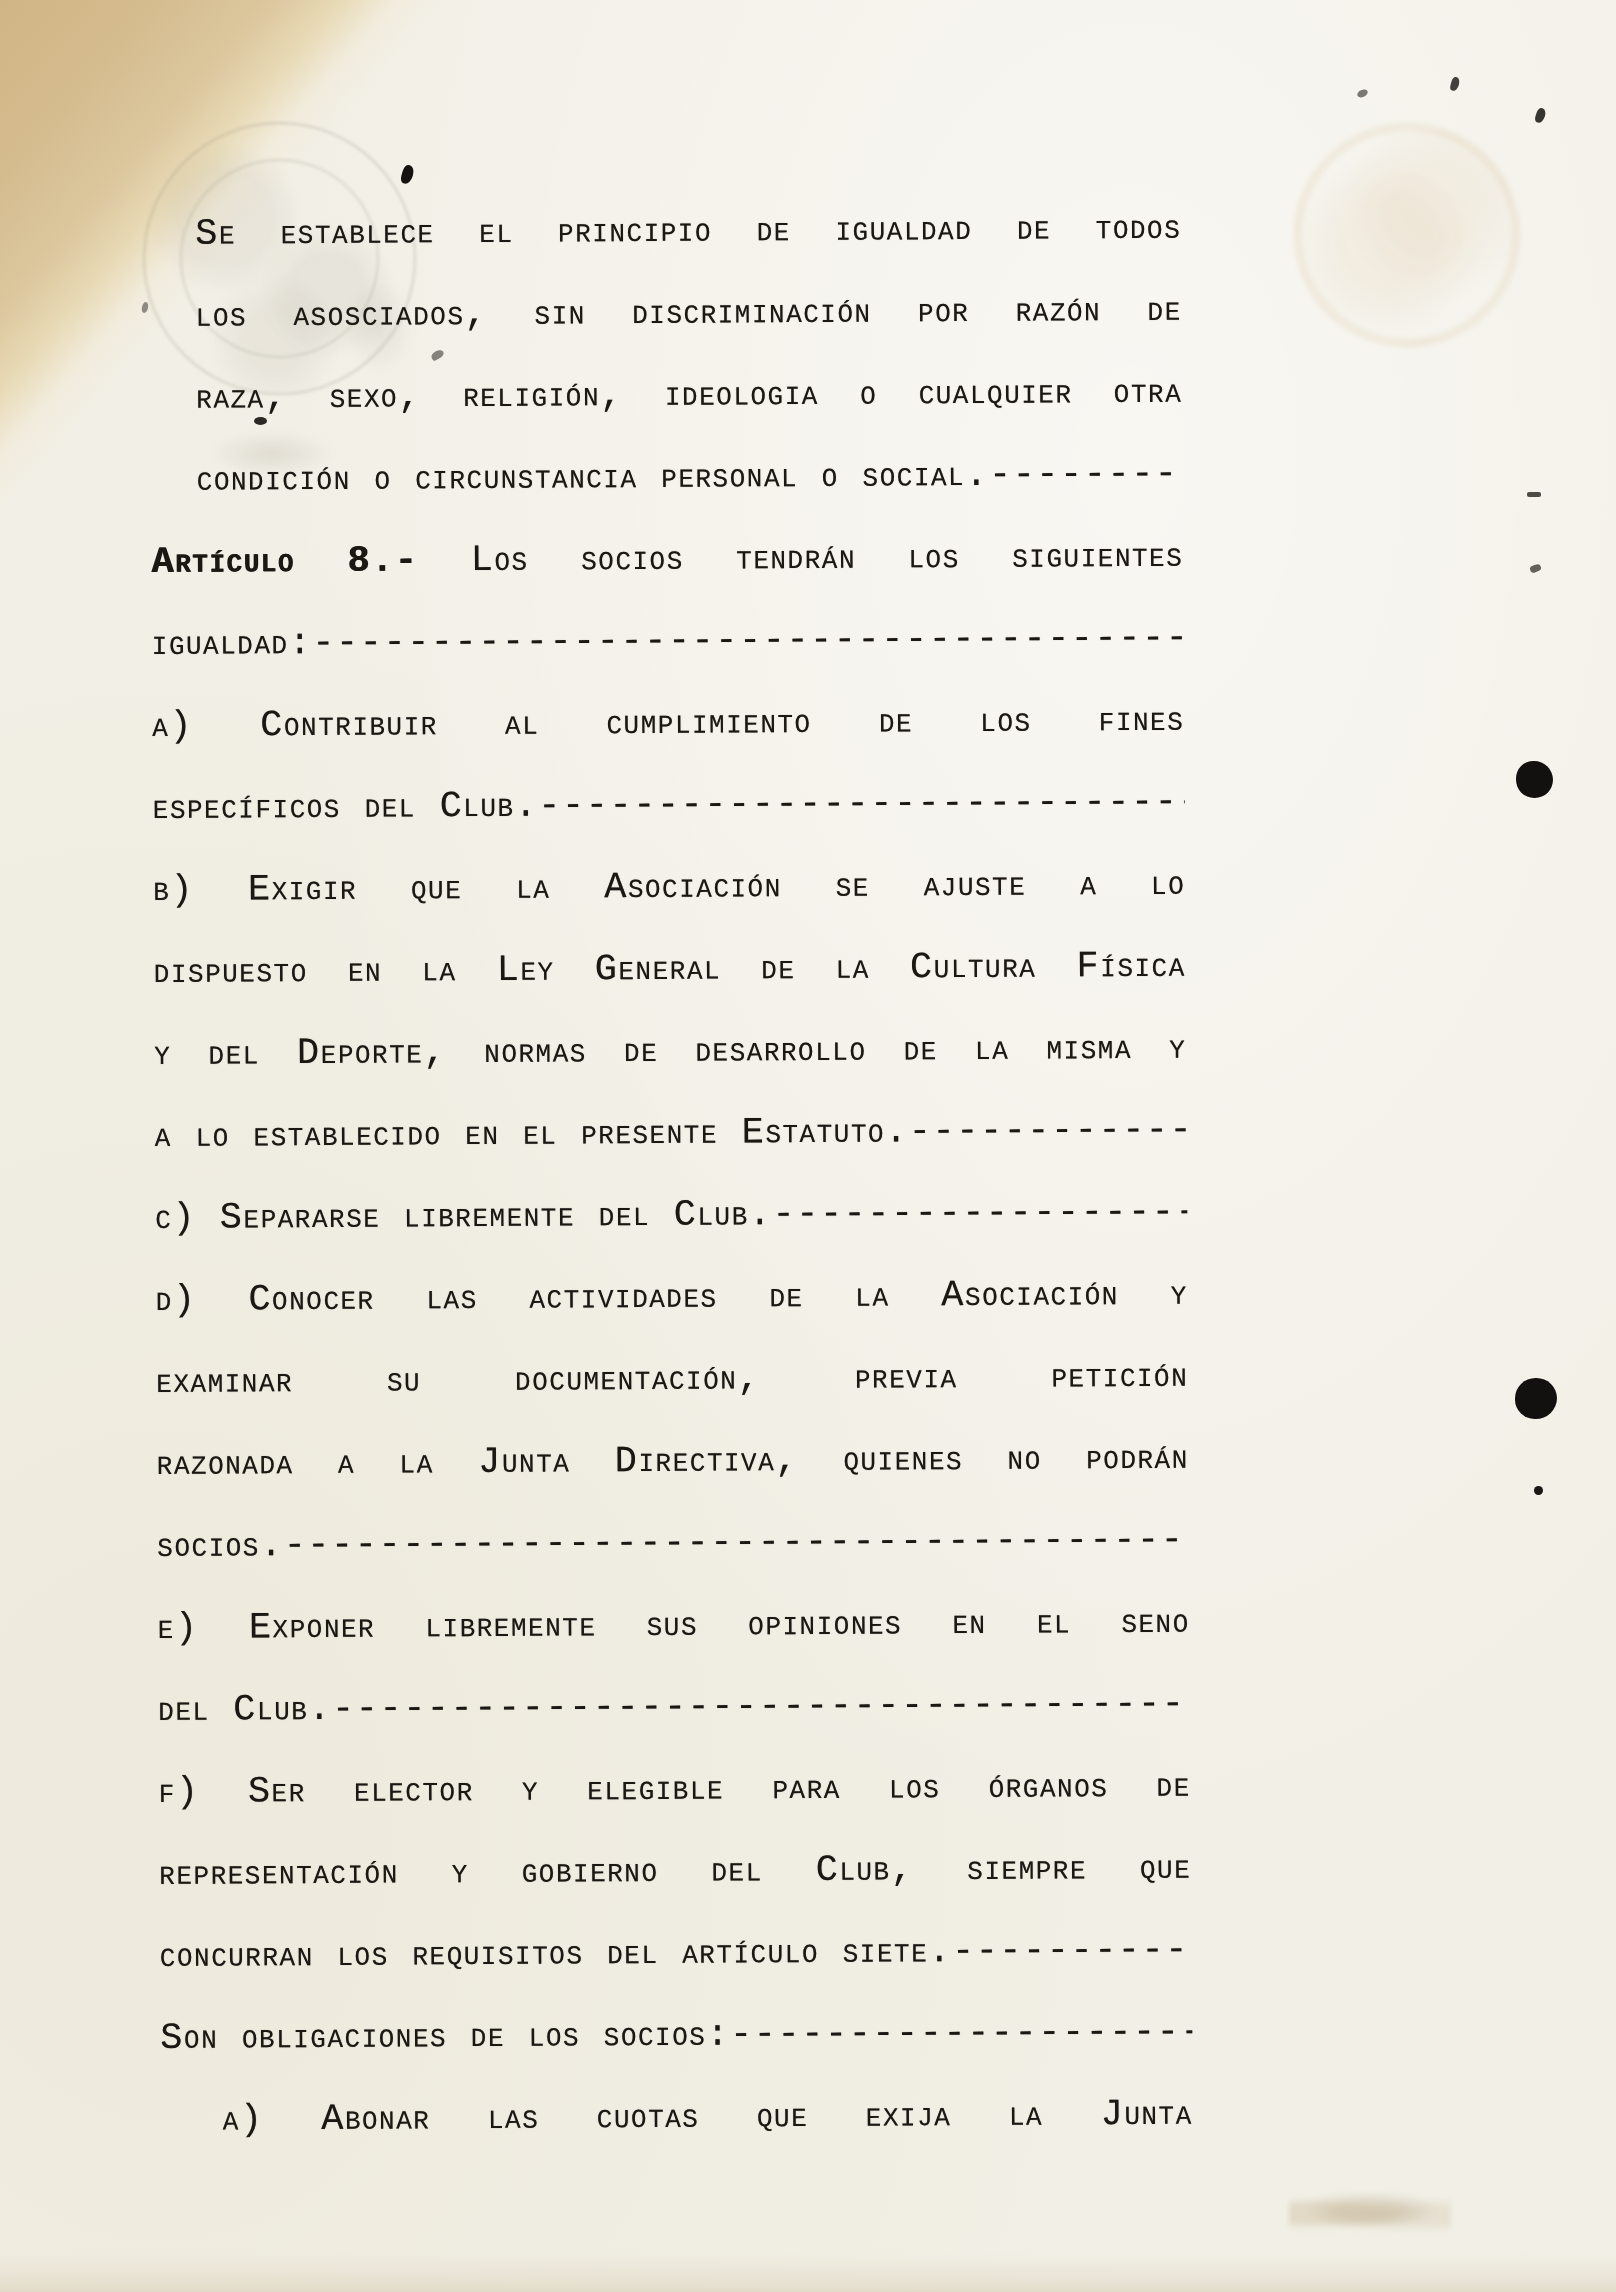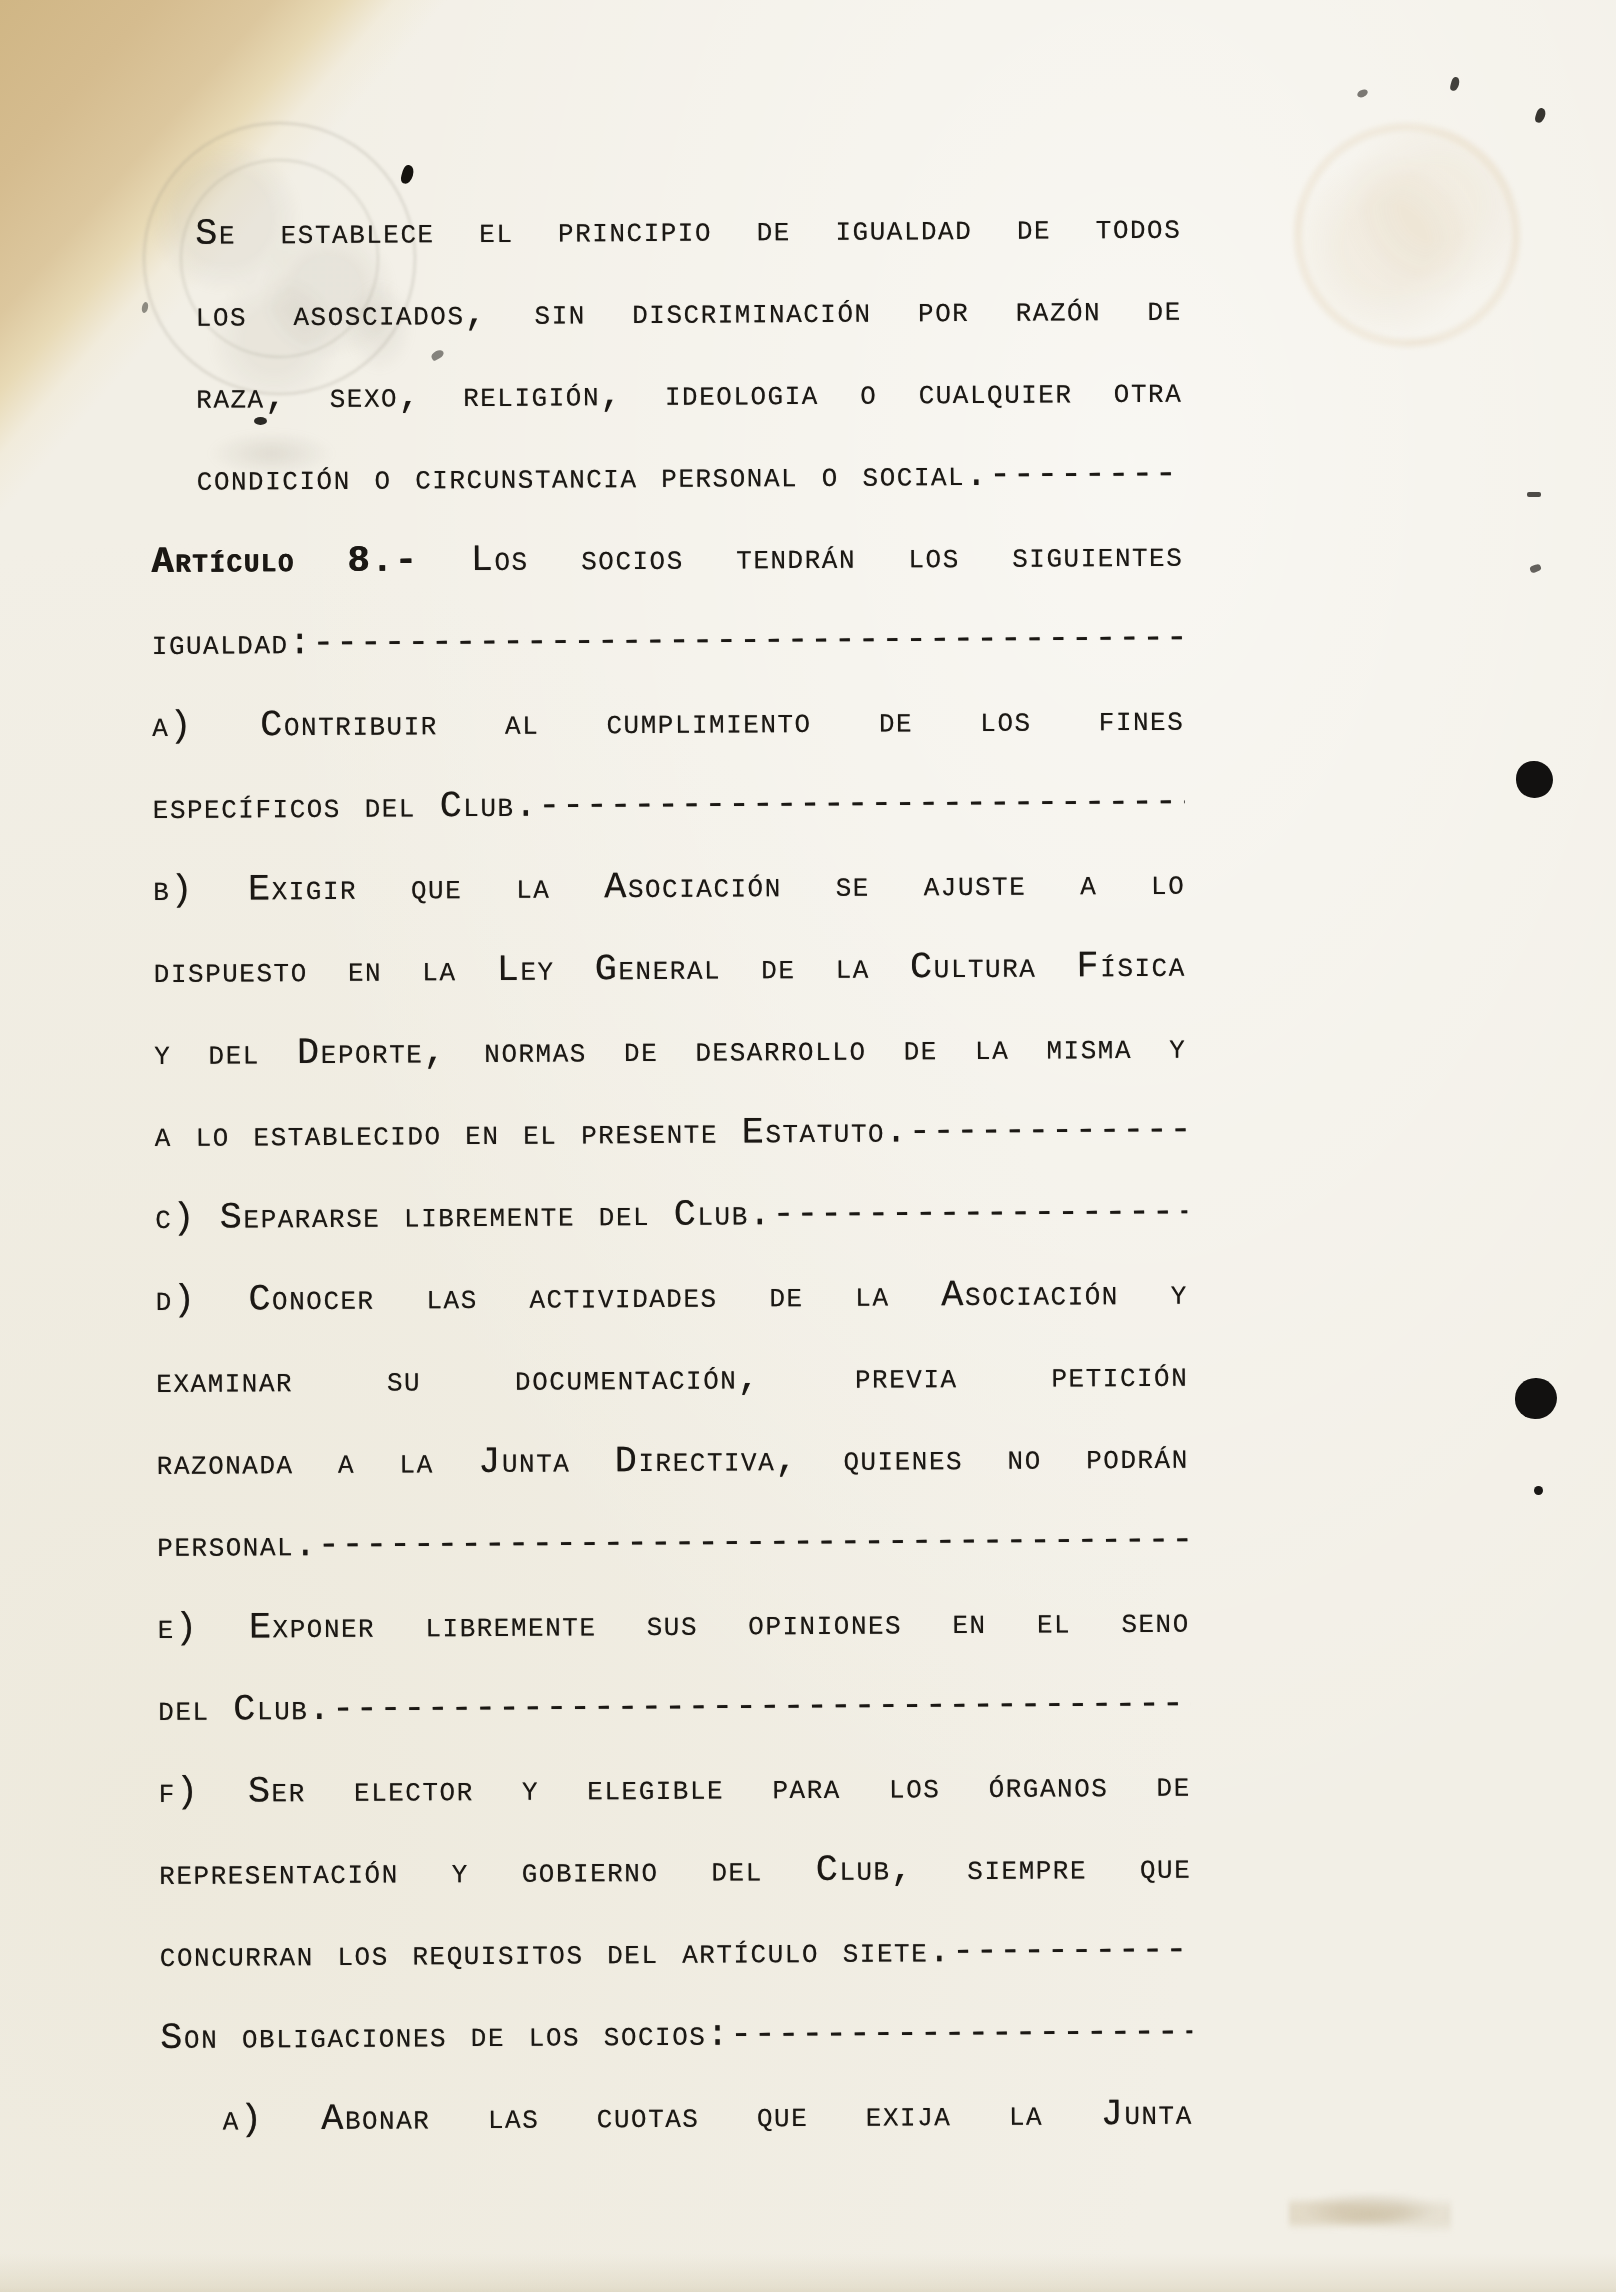--- a/index.html
+++ b/index.html
@@ -161,21 +161,21 @@
         <span class="dash-fill">----------------------------------------------------------------</span>
       </div>
       <div class="line flexfill">
         <span class="line-text"><span>c) Separarse libremente del Club.</span></span>
         <span class="dash-fill">----------------------------------------------------------------</span>
       </div>
       <div class="line justify"><span>d) Conocer las actividades de la Asociación y</span></div>
       <div class="line justify"><span>examinar su documentación, previa petición</span></div>
       <div class="line justify"><span>razonada a la Junta Directiva, quienes no podrán</span></div>
       <div class="line flexfill">
-        <span class="line-text"><span>personal.</span></span>
+        <span class="line-text"><span>socios.</span></span>
         <span class="dash-fill">----------------------------------------------------------------</span>
       </div>
       <div class="line justify"><span>e) Exponer libremente sus opiniones en el seno</span></div>
       <div class="line flexfill">
         <span class="line-text"><span>del Club.</span></span>
         <span class="dash-fill">----------------------------------------------------------------</span>
       </div>
       <div class="line justify"><span>f) Ser elector y elegible para los órganos de</span></div>
       <div class="line justify"><span>representación y gobierno del Club, siempre que</span></div>
       <div class="line flexfill">

